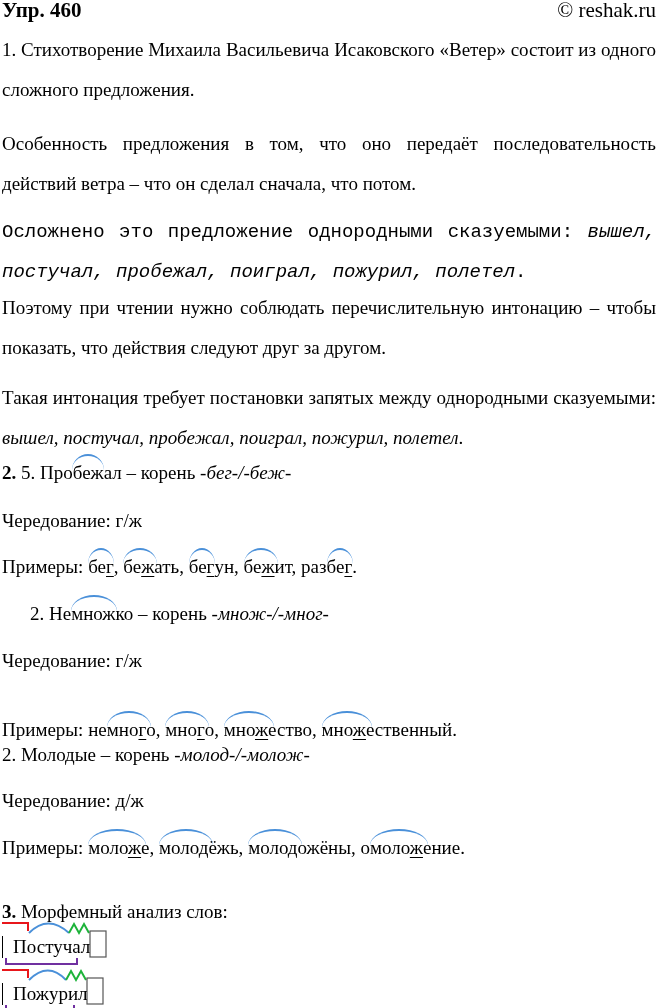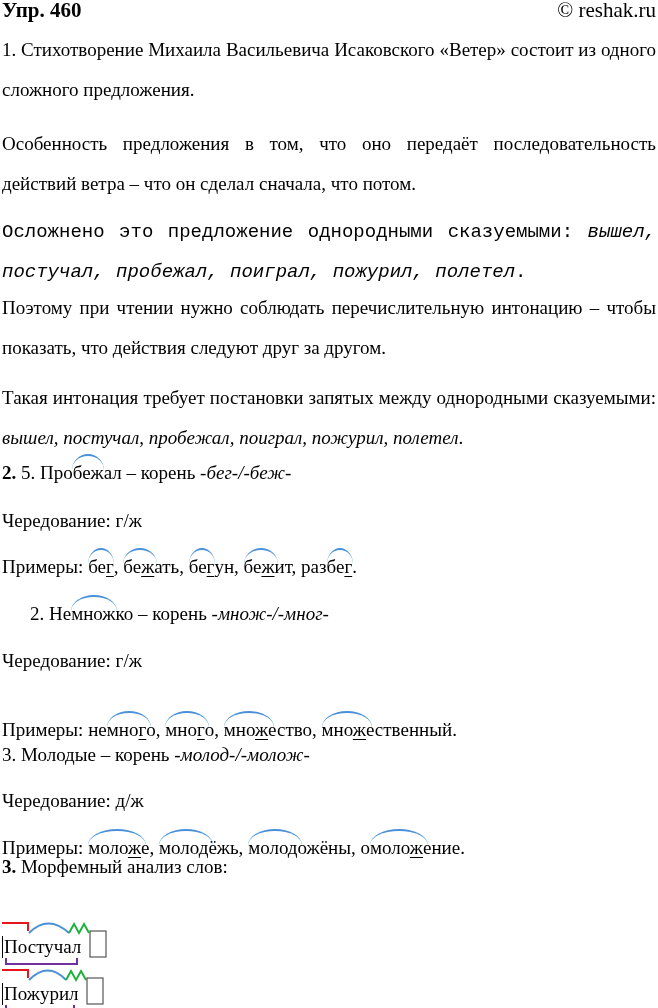--- a/index.html
+++ b/index.html
@@ -16,21 +16,21 @@
   i { font-style:italic; }
   b.bi { font-weight:normal; font-style:italic; }
   .line { position:absolute; left:2px; white-space:nowrap; }
   .arc { position:relative; display:inline-block; }
   .arc::before {
     content:""; position:absolute; top:-8px; left:var(--l,0px); width:var(--w,30px); height:14px;
     border-top:2.2px solid #4a90d9; border-radius:50% 50% 0 0 / 100% 100% 0 0;
   }
   .ul { text-decoration:underline; text-underline-offset:3px; }
   .morph { position:absolute; left:2px; }
-  .morph .w { font-size:19px; position:absolute; left:0; top:18px; border-left:1px solid #000; padding-left:1px;}
+  .morph .w { font-size:19px; position:absolute; left:0; top:18px; border-left:1px solid #000; padding-left:10px;}
   .morph svg { position:absolute; left:0; top:0; }
 </style>
 </head>
 <body>
 
 <div class="hdr">
   <span class="title">Упр. 460</span>
   <span class="site">© reshak.ru</span>
 </div>
 
@@ -54,28 +54,28 @@
 
 <div class="line" style="top:603px;margin-left:28px;">
   <span>2. Не</span><span class="arc" style="--w:46px;">множ</span><span>ко – корень </span><b class="bi">-множ-/-мног-</b>
 </div>
 <div class="line" style="top:650px;">Чередование: г/ж</div>
 <div class="line" style="top:697px;margin-top:22px;">
   <span>Примеры: </span>не<span class="arc" style="--w:44px;">мно<span class="ul">г</span></span>о, <span class="arc" style="--w:44px;">мно<span class="ul">г</span></span>о, <span class="arc" style="--w:50px;">мно<span class="ul">ж</span></span>ество, <span class="arc" style="--w:50px;">мно<span class="ul">ж</span></span>ественный.
 </div>
 
 <div class="line" style="top:744px;">
-  <span>3. Молодые – корень </span><b class="bi">-молод-/-молож-</b>
+  <span>2. Молодые – корень </span><b class="bi">-молод-/-молож-</b>
 </div>
 <div class="line" style="top:790px;">Чередование: д/ж</div>
 <div class="line" style="top:837px;">
   <span>Примеры: </span><span class="arc" style="--w:58px;">моло<span class="ul">ж</span></span>е, <span class="arc" style="--w:54px;">моло<span class="ul">д</span></span>ёжь, <span class="arc" style="--w:54px;">моло<span class="ul">д</span></span>ожёны, о<span class="arc" style="--w:58px;">моло<span class="ul">ж</span></span>ение.
 </div>
 
-<div class="line" style="top:856px;">
+<div class="line" style="top:901px;">
   <b>3.</b><span> Морфемный анализ слов:</span>
 </div>
 
 <div class="morph" style="top:918px; width:110px; height:48px;">
   <svg width="110" height="48">
     <polyline points="0,5 26,5 26,13" fill="none" stroke="#e8161b" stroke-width="2"></polyline>
     <path d="M27,15 Q46,-4 67,15" fill="none" stroke="#4a90d9" stroke-width="2"></path>
     <polyline points="67,15 72,6 77,15 82,6 87,15" fill="none" stroke="#1db33a" stroke-width="2"></polyline>
     <rect x="88" y="13" width="16" height="26" fill="none" stroke="#555" stroke-width="1.2"></rect>
     <polyline points="4,40 4,46 75,46 75,40" fill="none" stroke="#7030a0" stroke-width="2"></polyline>

